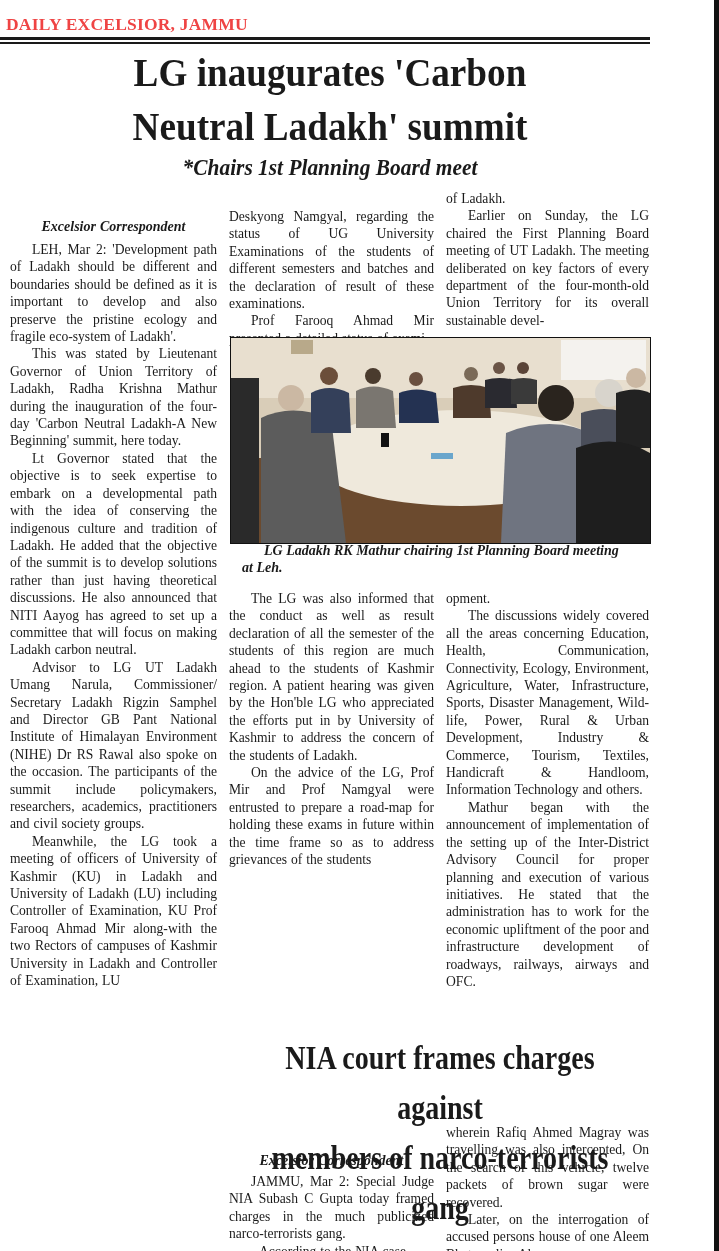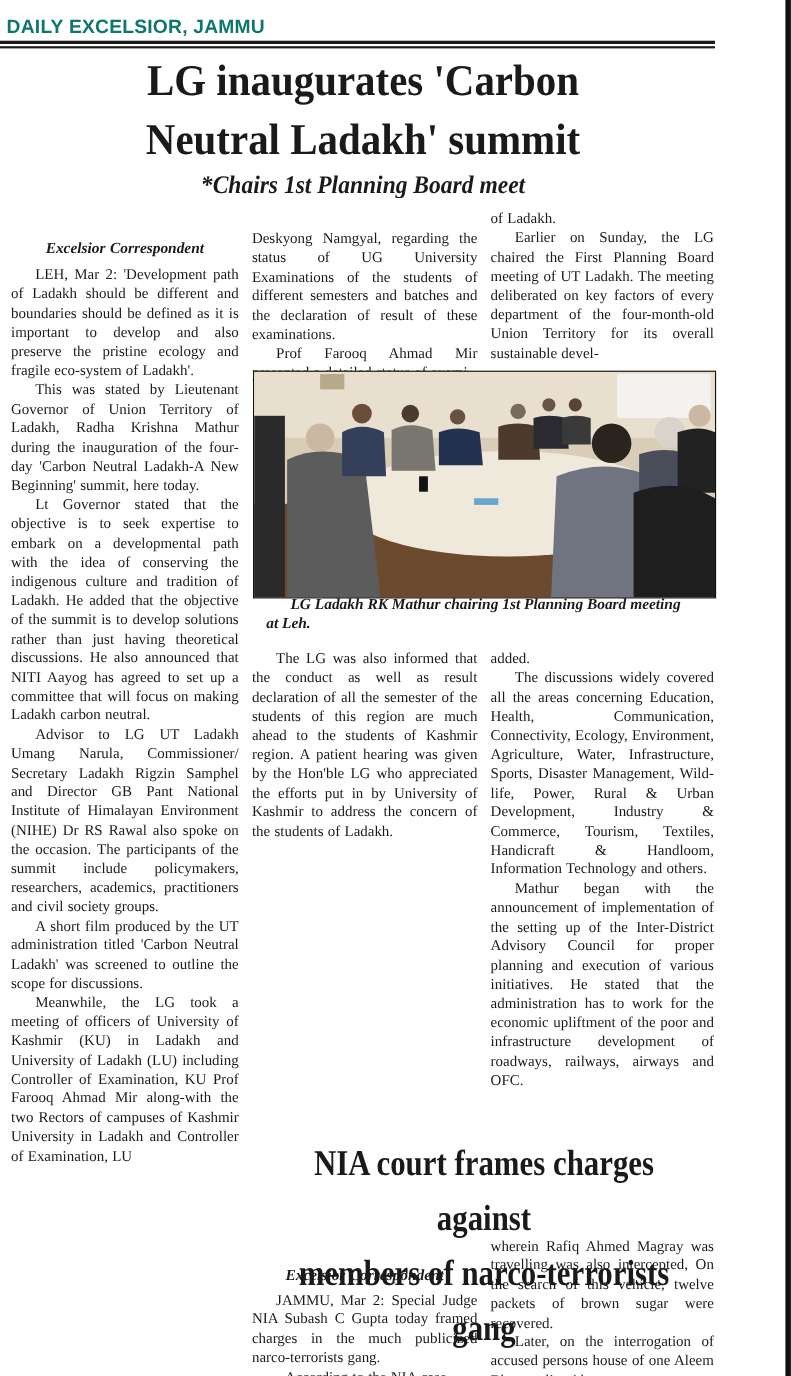--- a/index.html
+++ b/index.html
@@ -4,22 +4,22 @@
 <style>
   html, body { margin: 0; padding: 0; background: #ffffff; }
   body {
     width: 719px; height: 1251px; position: relative; overflow: hidden;
     font-family: "Liberation Serif", "DejaVu Serif", serif; color: #1a1a1a;
   }
   .right-bar { position: absolute; left: 714px; top: 0; width: 5px; height: 1251px; background: #111; }
   .masthead {
     position: absolute; left: 6px; top: 14px; width: 642px;
     display: flex; justify-content: space-between;
-    font-family: Liberation Sans, sans-serif; font-weight: bold; font-size: 17.5px; letter-spacing: 0.2px;
-    line-height: 20px; color: #0f766e;
+    font-family: Liberation Serif, serif; font-weight: bold; font-size: 17.5px; letter-spacing: 0.2px;
+    line-height: 20px; color: #ef4444;
   }
   .rule1 { position: absolute; left: 0; top: 37px; width: 650px; height: 3px; background: #1a1a1a; }
   .rule2 { position: absolute; left: 0; top: 42px; width: 650px; height: 1.5px; background: #1a1a1a; }
   .headline {
     position: absolute; left: 10px; top: 46px; width: 640px; text-align: center;
     font-family: "Liberation Serif", serif; font-weight: bold; font-size: 40px; line-height: 54px;
     transform: scaleX(0.93); transform-origin: center top; color: #1a1a1a;
   }
   .subhead {
     position: absolute; left: 10px; top: 153px; width: 640px; text-align: center;
@@ -66,21 +66,20 @@
   <div>Neutral Ladakh' summit</div>
 </div>
 <div class="subhead">*Chairs 1st Planning Board meet</div>
 
 <div class="col" style="left:10px; top:188px; width:207px;">
   <div class="byline">Excelsior Correspondent</div>
   <p>LEH, Mar 2: 'Development path of Ladakh should be different and boundaries should be defined as it is important to develop and also preserve the pristine ecology and fragile eco-system of Ladakh'.</p>
   <p>This was stated by Lieutenant Governor of Union Territory of Ladakh, Radha Krishna Mathur during the inauguration of the four-day 'Carbon Neutral Ladakh-A New Beginning' summit, here today.</p>
   <p>Lt Governor stated that the objective is to seek expertise to embark on a developmental path with the idea of conserving the indigenous culture and tradition of Ladakh. He added that the objective of the summit is to develop solutions rather than just having theoretical discussions. He also announced that NITI Aayog has agreed to set up a committee that will focus on making Ladakh carbon neutral.</p>
   <p>Advisor to LG UT Ladakh Umang Narula, Commissioner/ Secretary Ladakh Rigzin Samphel and Director GB Pant National Institute of Himalayan Environment (NIHE) Dr RS Rawal also spoke on the occasion. The participants of the summit include policymakers, researchers, academics, practitioners and civil society groups.</p>
-  <p>A short film produced by the UT administration titled 'Carbon Neutral Ladakh' was screened to outline the scope for discussions.</p>
   <p>Meanwhile, the LG took a meeting of officers of University of Kashmir (KU) in Ladakh and University of Ladakh (LU) including Controller of Examination, KU Prof Farooq Ahmad Mir along-with the two Rectors of campuses of Kashmir University in Ladakh and Controller of Examination, LU</p>
 </div>
 
 <div class="col" style="left:229px; top:208px; width:205px;">
   <p class="noindent">Deskyong Namgyal, regarding the status of UG University Examinations of the students of different semesters and batches and the declaration of result of these examinations.</p>
   <p>Prof Farooq Ahmad Mir presented a detailed status of exami-</p>
 </div>
 
 <div class="col" style="left:446px; top:190px; width:203px;">
   <p class="noindent">of Ladakh.</p>
@@ -121,24 +120,25 @@
     <rect x="200" y="115" width="22" height="6" fill="#6aa6cc"></rect>
   </svg>
 </div>
 <div class="caption">
   <span>LG Ladakh RK Mathur chairing 1st Planning Board meeting</span>
   <span style="text-indent:0">at Leh.</span>
 </div>
 
 <div class="col" style="left:229px; top:590px; width:205px;">
   <p>The LG was also informed that the conduct as well as result declaration of all the semester of the students of this region are much ahead to the students of Kashmir region. A patient hearing was given by the Hon'ble LG who appreciated the efforts put in by University of Kashmir to address the concern of the students of Ladakh.</p>
+  <p>On the advice of the LG, Prof Mir and Prof Namgyal were entrusted to prepare a road-map for holding these exams in future within the time frame so as to address grievances of the students</p>
 </div>
 
 <div class="col" style="left:446px; top:590px; width:203px;">
-  <p class="noindent">added.</p>
+  <p class="noindent">opment.</p>
   <p>The discussions widely covered all the areas concerning Education, Health, Communication, Connectivity, Ecology, Environment, Agriculture, Water, Infrastructure, Sports, Disaster Management, Wild-life, Power, Rural &amp; Urban Development, Industry &amp; Commerce, Tourism, Textiles, Handicraft &amp; Handloom, Information Technology and others.</p>
   <p>Mathur began with the announcement of implementation of the setting up of the Inter-District Advisory Council for proper planning and execution of various initiatives. He stated that the administration has to work for the economic upliftment of the poor and infrastructure development of roadways, railways, airways and OFC.</p>
 </div>
 
 <div class="headline2">
   <div>NIA court frames charges against</div>
   <div>members of narco-terrorists gang</div>
 </div>
 
 <div class="col" style="left:229px; top:1122px; width:205px;">

